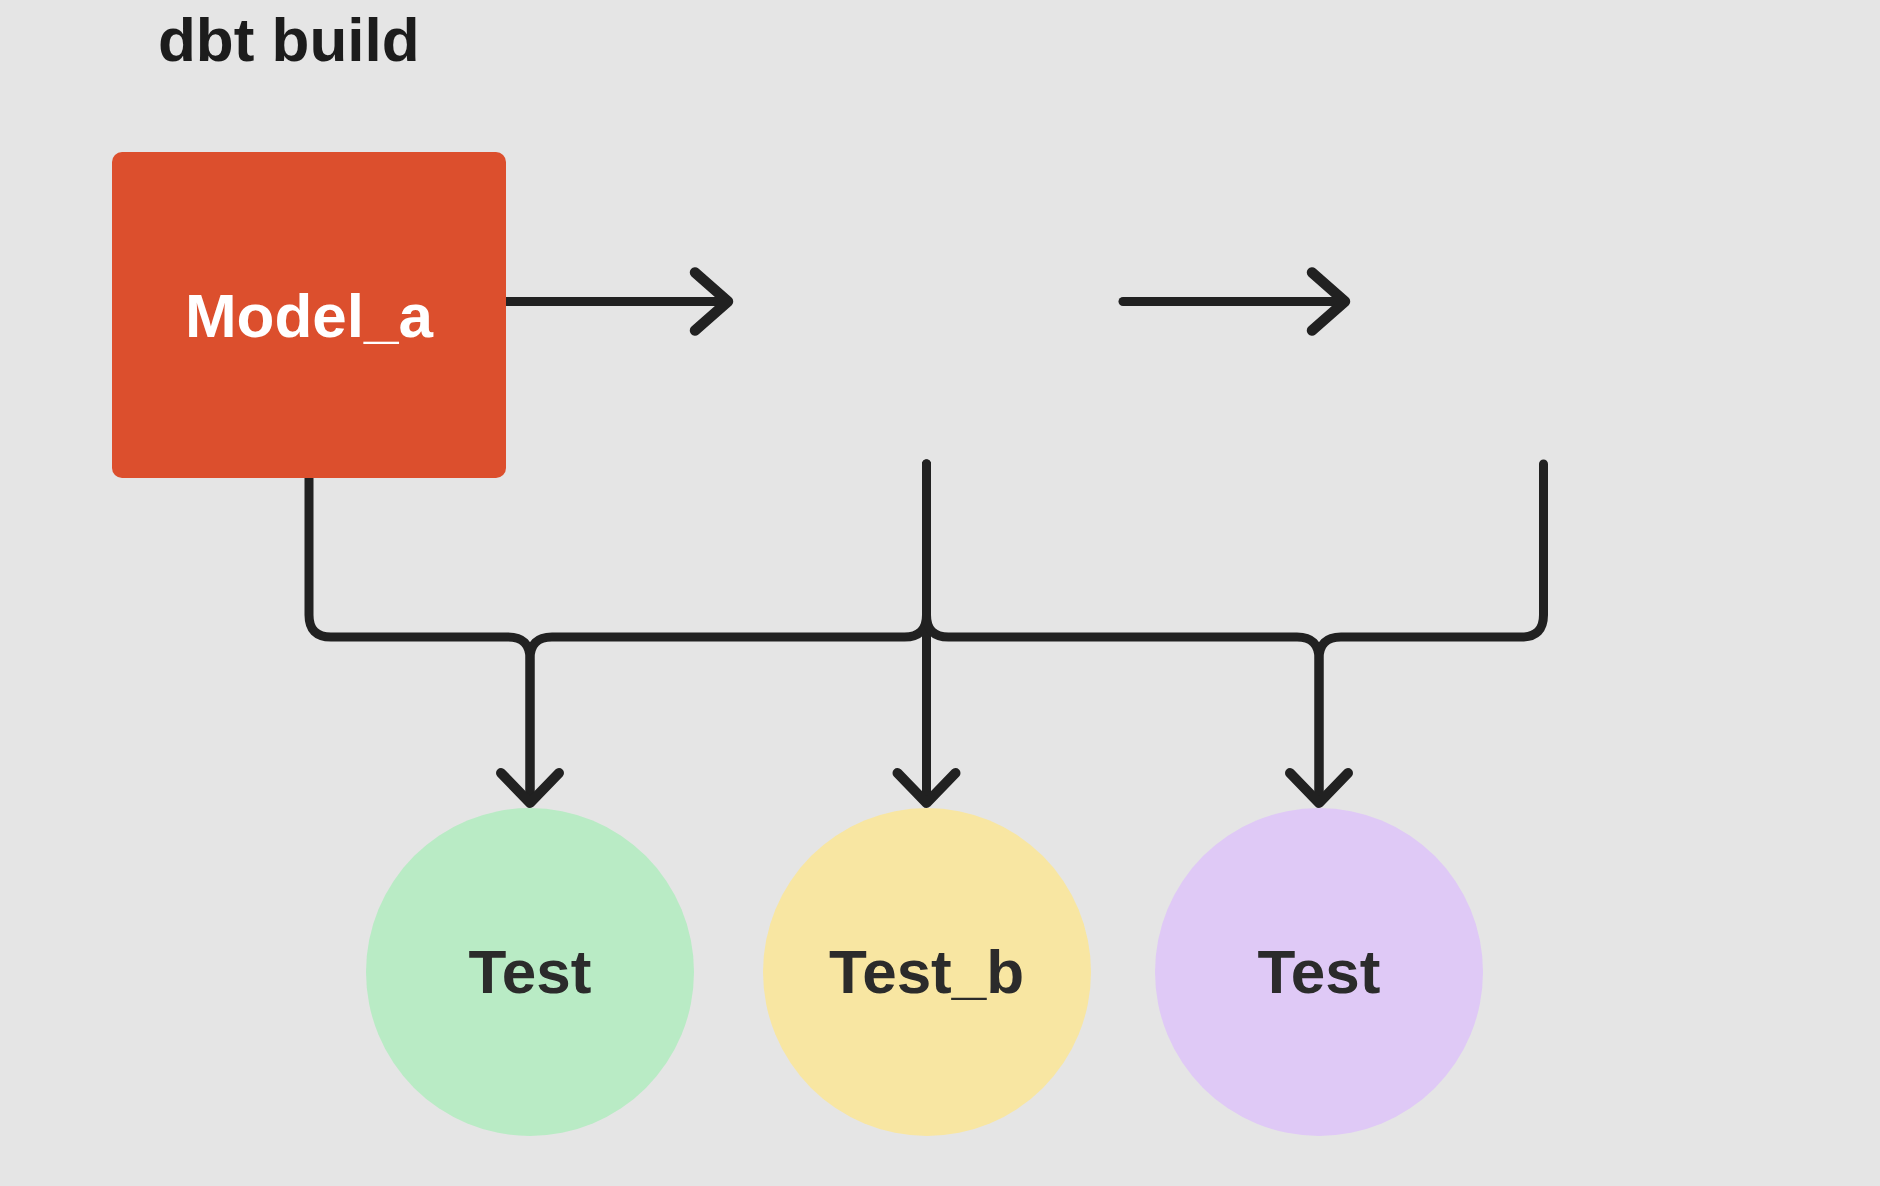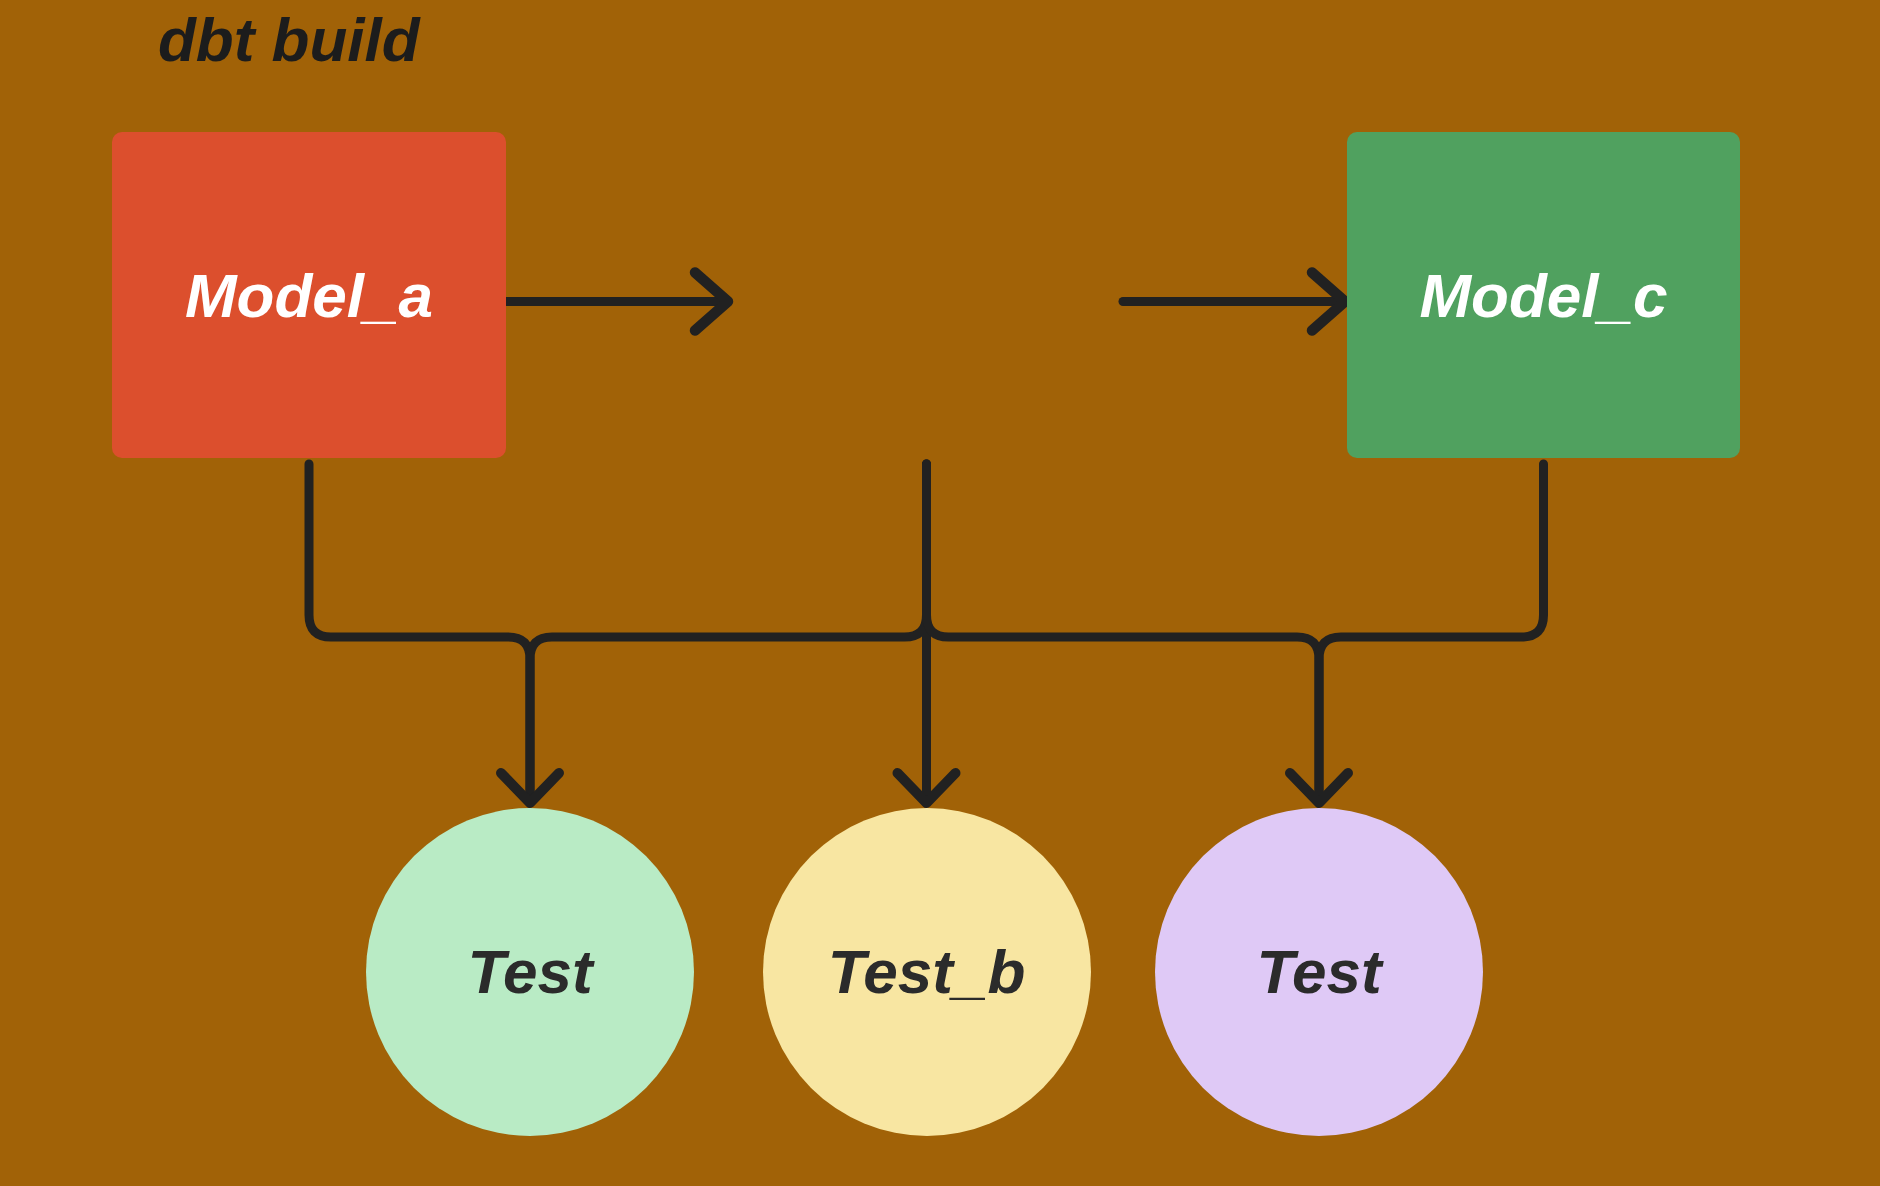--- a/index.html
+++ b/index.html
@@ -24,21 +24,21 @@
     left: 0; top: 0;
   }
   .node {
     position: absolute;
     display: flex;
     align-items: center;
     justify-content: center;
     text-align: center;
   }
   .model {
-    top: 132px;
+    top: 152px;
     width: 394px;
     height: 326px;
     border-radius: 10px;
     color: #FFFFFF;
     font-size: 62px;
     font-weight: 700;
     text-align: right;
   }
   .test {
     top: 808px;
@@ -48,21 +48,21 @@
     flex-direction: column;
     font-size: 62px;
     font-weight: 700;
     line-height: 100px;
   }
   .test span { display: block; }
 </style>
 </head>
 <body>
 
-<div class="canvas" style="background: #a16207; font-style: italic;">
+<div class="canvas" style="background: #e5e5e5;">
 
   <svg class="connectors" width="1880" height="1186" viewBox="0 0 1880 1186">
     <g fill="none" stroke-width="9" stroke-linecap="round" stroke-linejoin="round" stroke="#212121">
 
       <g>
         <path d="M506,301.5 H724"></path>
         <path stroke-width="10.5" d="M695,272.5 L728,301.5 L695,330.5"></path>
       </g>
 
       <g>
@@ -102,23 +102,20 @@
     </g>
   </svg>
 
   <div class="title" style="color: rgb(28, 28, 28);">dbt build</div>
 
   <div class="node model" style="left: 112px; background: rgb(220, 79, 45);">
     <span>Model_a</span>
   </div>
 
 
-  <div class="node model" style="left: 1347px; width: 393px; background: rgb(80, 161, 95);">
-    <span>Model_c</span>
-  </div>
 
   <div class="node test" style="left: 366px; background: rgb(185, 235, 197);">
     <div style="color: rgb(43, 43, 43);">
       <span>Test</span>
     </div>
   </div>
 
   <div class="node test" style="left: 762.5px; background: rgb(248, 230, 162);">
     <div style="color: rgb(43, 43, 43);">
       <span>Test_b</span>

